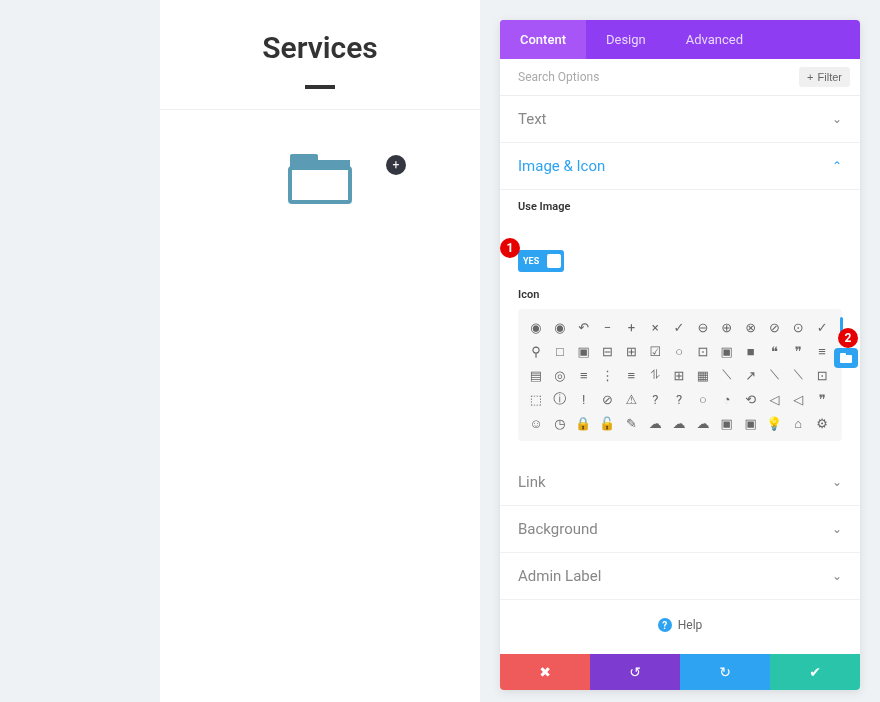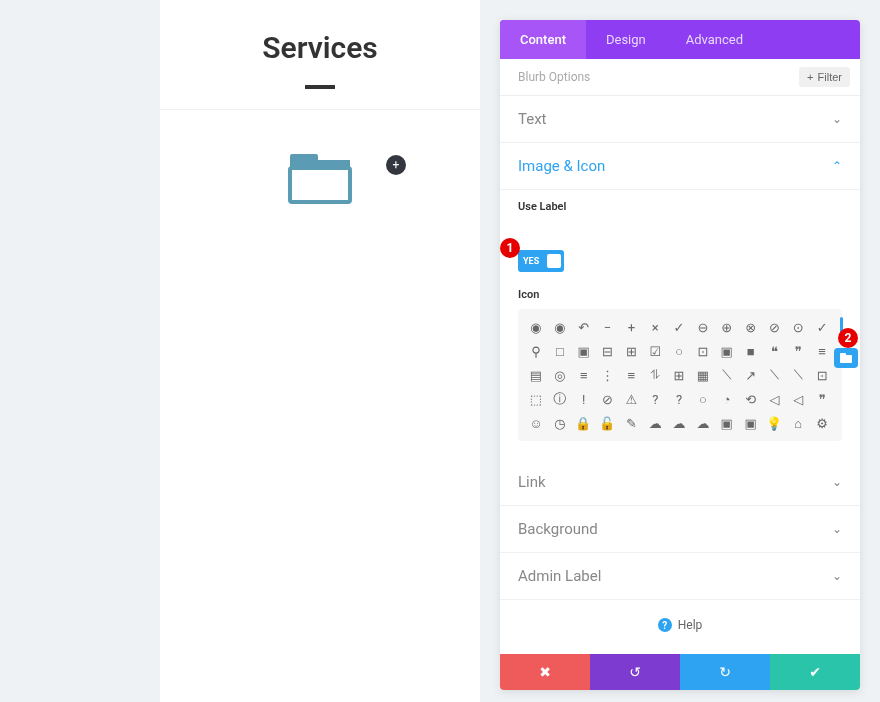--- a/index.html
+++ b/index.html
@@ -86,41 +86,41 @@
 
 <div class="settings-panel">
 
   <div class="tabs">
     <div class="tab active">Content</div>
     <div class="tab">Design</div>
     <div class="tab">Advanced</div>
   </div>
 
   <div class="search-row">
-    <div class="search-text">Blurb Options</div>
+    <div class="search-text">Search Options</div>
     <button class="filter-btn">
       <span>+</span>
       <span>Filter</span>
     </button>
   </div>
 
   <div class="sections">
 
     <div class="section-header">
       <div class="section-title">Text</div>
       <div class="chevron">⌄</div>
     </div>
 
     <div class="section-header open">
       <div class="section-title">Image &amp; Icon</div>
       <div class="chevron" style="color:#2ea3f2;">⌃</div>
     </div>
 
     <div class="section-body">
-      <div class="field-label">Use Label</div>
+      <div class="field-label">Use Image</div>
       <div class="toggle-wrap">
         <div class="callout">1</div>
         <div class="toggle">
           <span class="toggle-label">YES</span>
           <div class="toggle-knob"></div>
         </div>
       </div>
 
       <div class="icon-grid-wrap">
         <div class="icon-grid-label">Icon</div>

